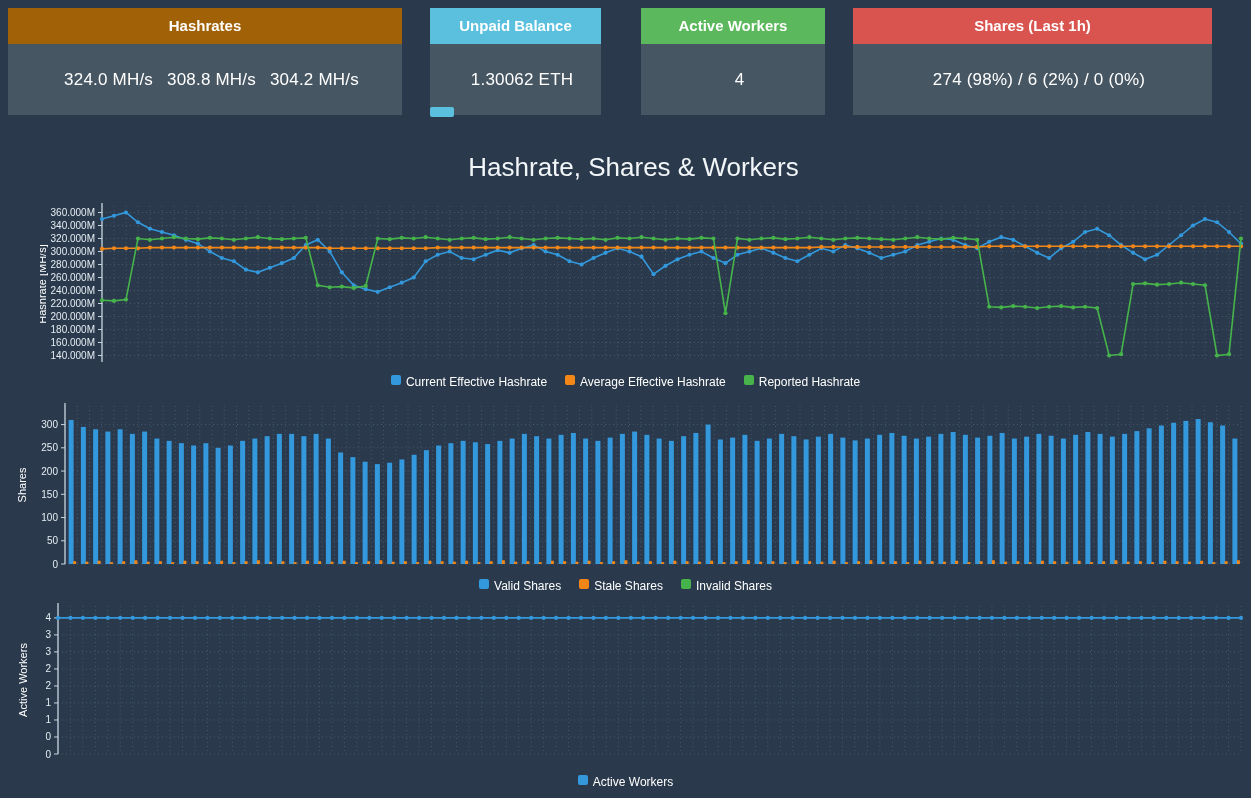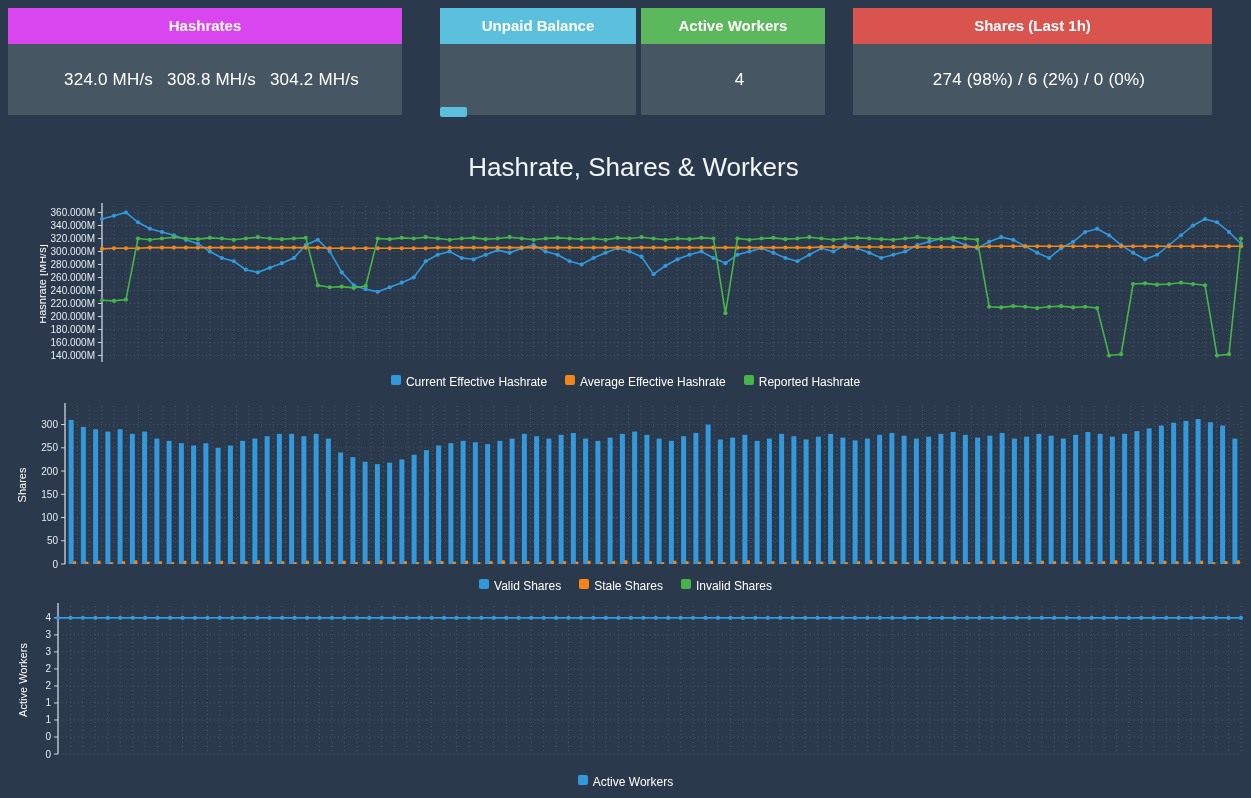--- a/index.html
+++ b/index.html
@@ -19,21 +19,21 @@
   .card{position:absolute;top:8px;height:107px;background:var(--card-bg);}
   .card-header{
     height:36px;line-height:36px;text-align:center;
     font-size:15px;font-weight:600;color:#fff;
   }
   .card-body{
     height:71px;display:flex;align-items:center;justify-content:center;
     gap:14px;font-size:17px;color:#fff;letter-spacing:.2px;margin-left:13px;
   }
   #card-hashrates{left:8px;width:394px;}
-  #card-unpaid{left:440px;width:196px;}
+  #card-unpaid{left:430px;width:171px;}
   #card-workers{left:641px;width:184px;}
   #card-shares{left:853px;width:359px;}
   .progress-track{position:absolute;left:0;bottom:-2px;width:100%;height:10px;}
   .progress-fill{height:100%;background:#5bc0de;border-radius:2px;width:14%;}
   .panel-title{
     position:absolute;top:144px;left:0;width:100%;margin:8px;
     text-align:center;font-size:26px;font-weight:500;color:#f2f6f9;
   }
   svg.chart{position:absolute;display:block;}
   #chart-hashrate{left:40px;top:200px;width:1205px;height:172px;}
@@ -49,30 +49,33 @@
   #legend-2{top:773px;}
   .legend-item{display:inline-flex;align-items:flex-start;font-size:12px;color:#fff;cursor:pointer;}
   .swatch{width:10px;height:10px;border-radius:2px;margin-right:5px;display:inline-block;}
 </style>
 </head>
 <body>
 
 <div class="page">
 
   <div class="card" id="card-hashrates">
-    <div class="card-header" style="background: #d946ef;">Hashrates</div>
+    <div class="card-header" style="background: #a16207;">Hashrates</div>
     <div class="card-body">
       <span>324.0 MH/s</span>
       <span>308.8 MH/s</span>
       <span>304.2 MH/s</span>
     </div>
   </div>
 
   <div class="card" id="card-unpaid">
     <div class="card-header" style="background: rgb(91, 192, 222);">Unpaid Balance</div>
+    <div class="card-body">
+      <span>1.30062 ETH</span>
+    </div>
     <div class="progress-track">
       <div class="progress-fill" id="payout-progress-fill" style="width: 14%;"></div>
     </div>
   </div>
 
   <div class="card" id="card-workers">
     <div class="card-header" style="background: rgb(92, 184, 92);">Active Workers</div>
     <div class="card-body">
       <span>4</span>
     </div>

